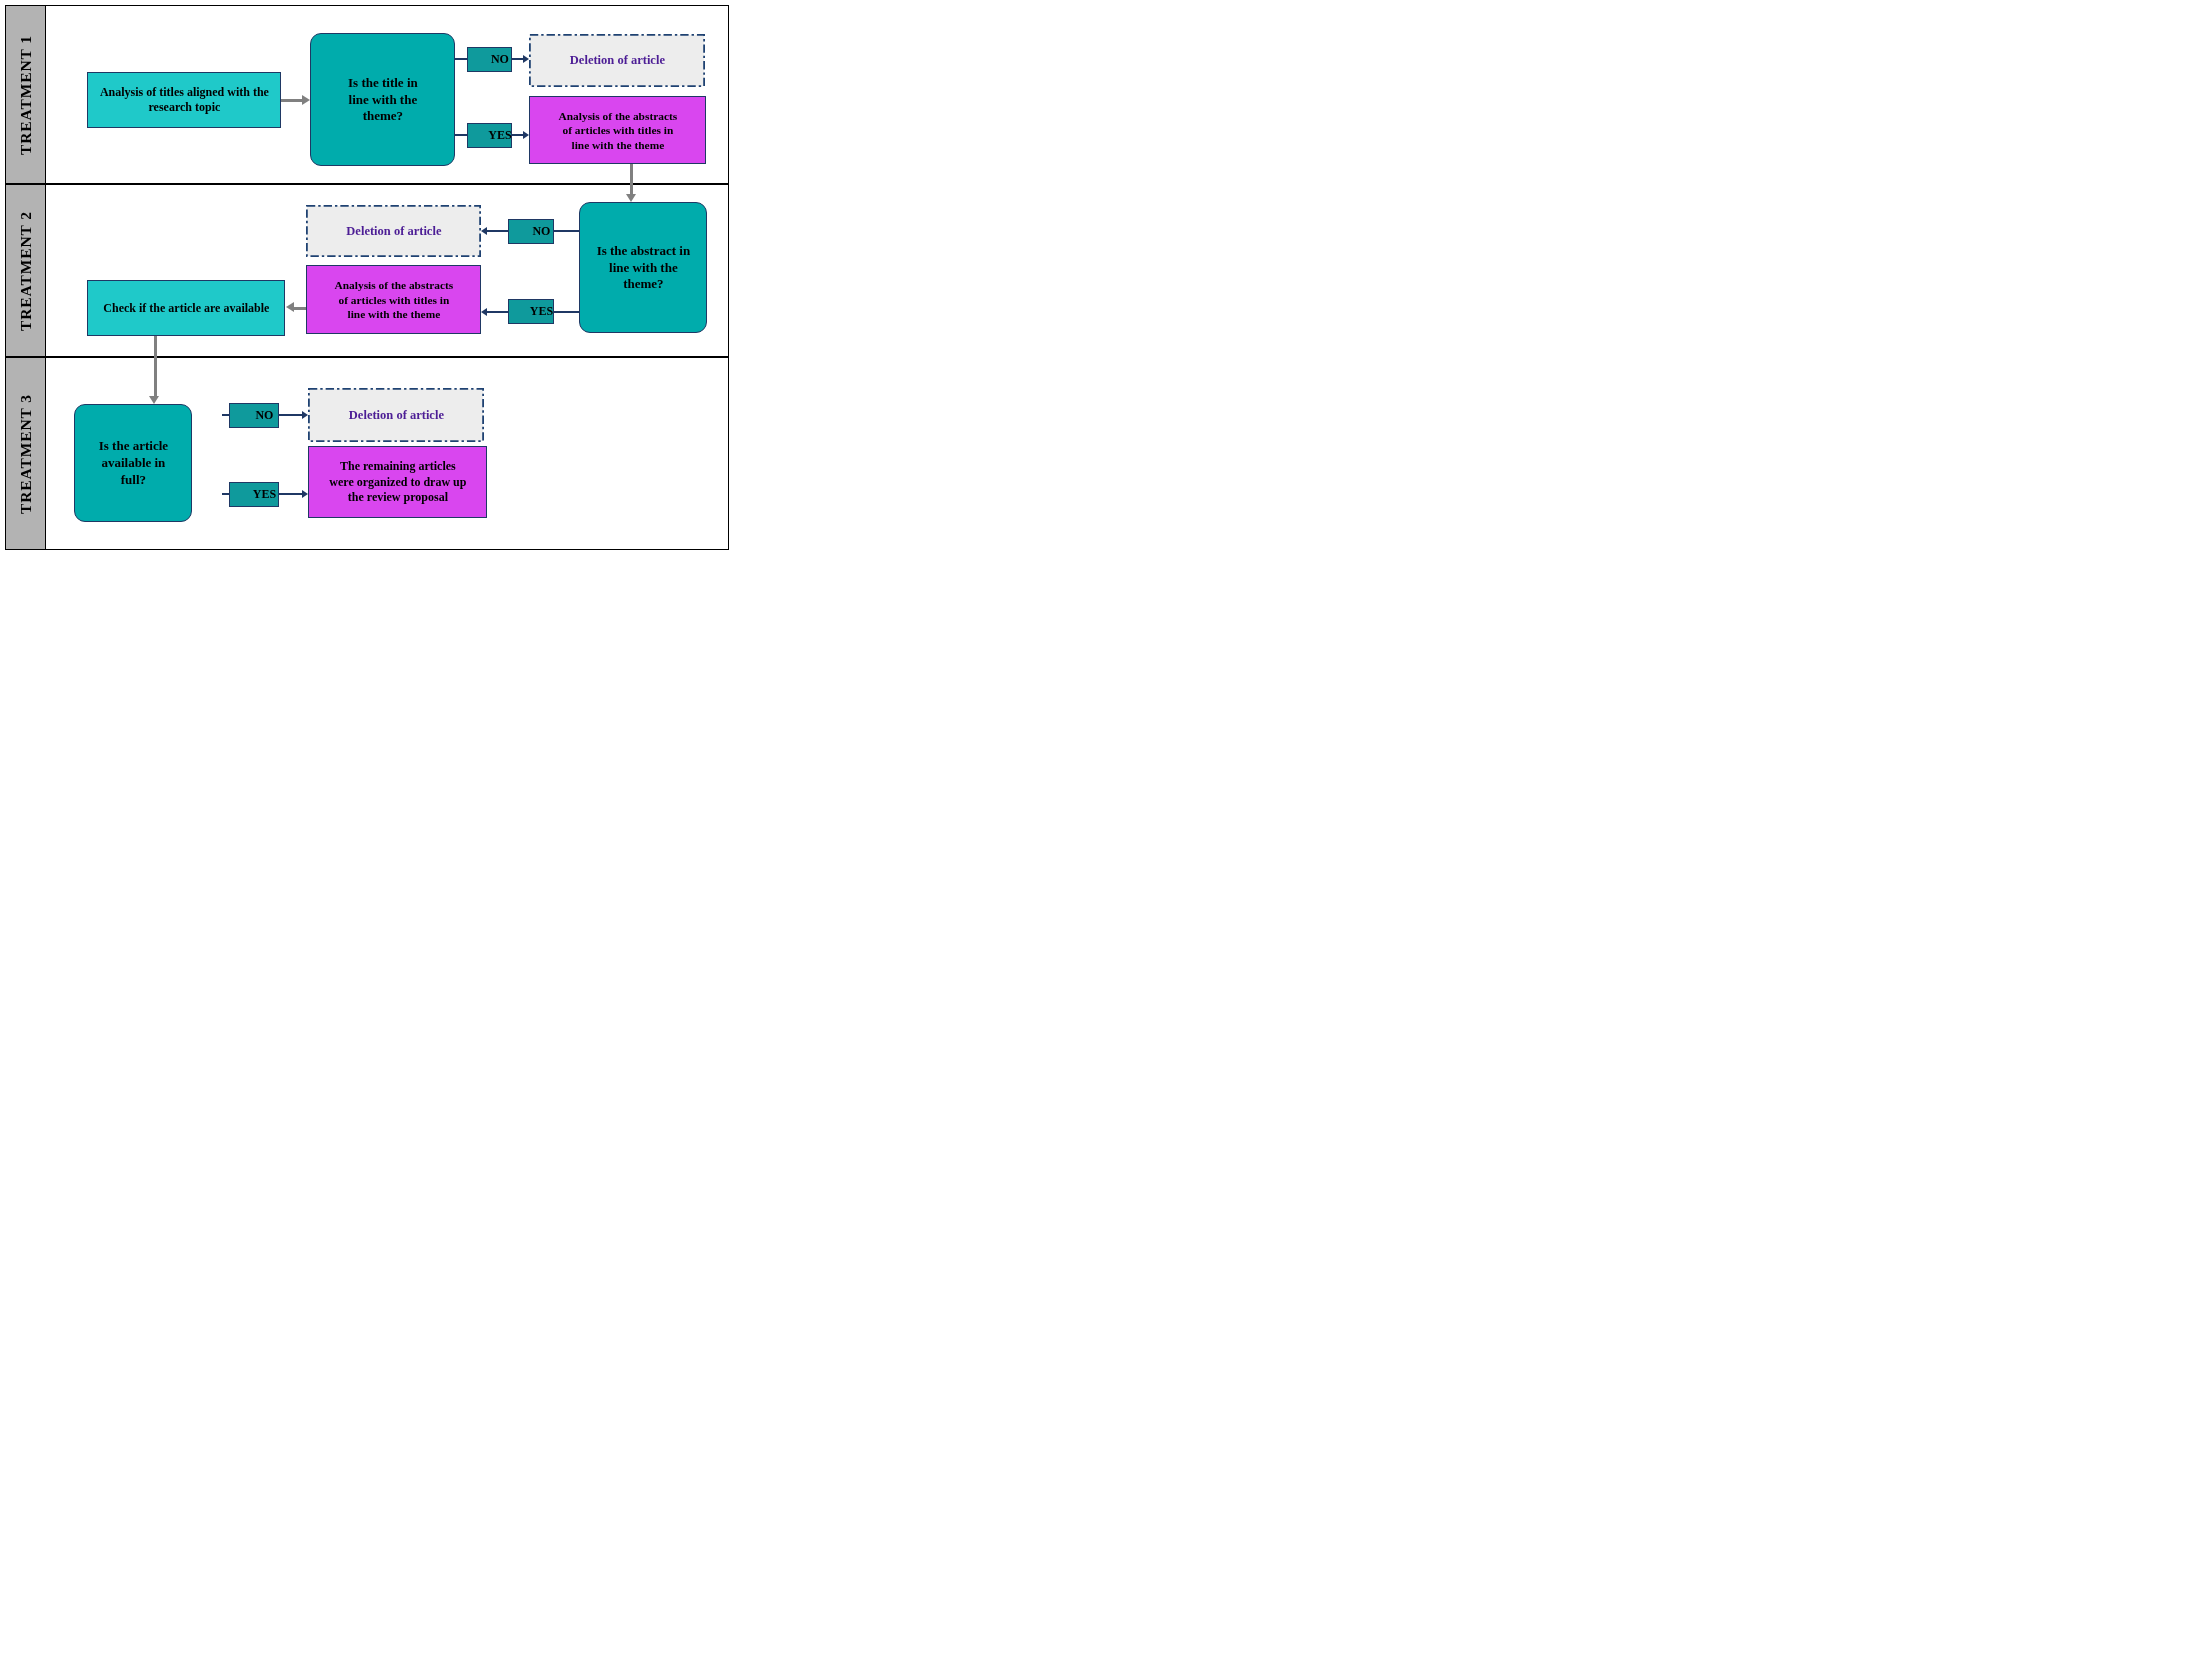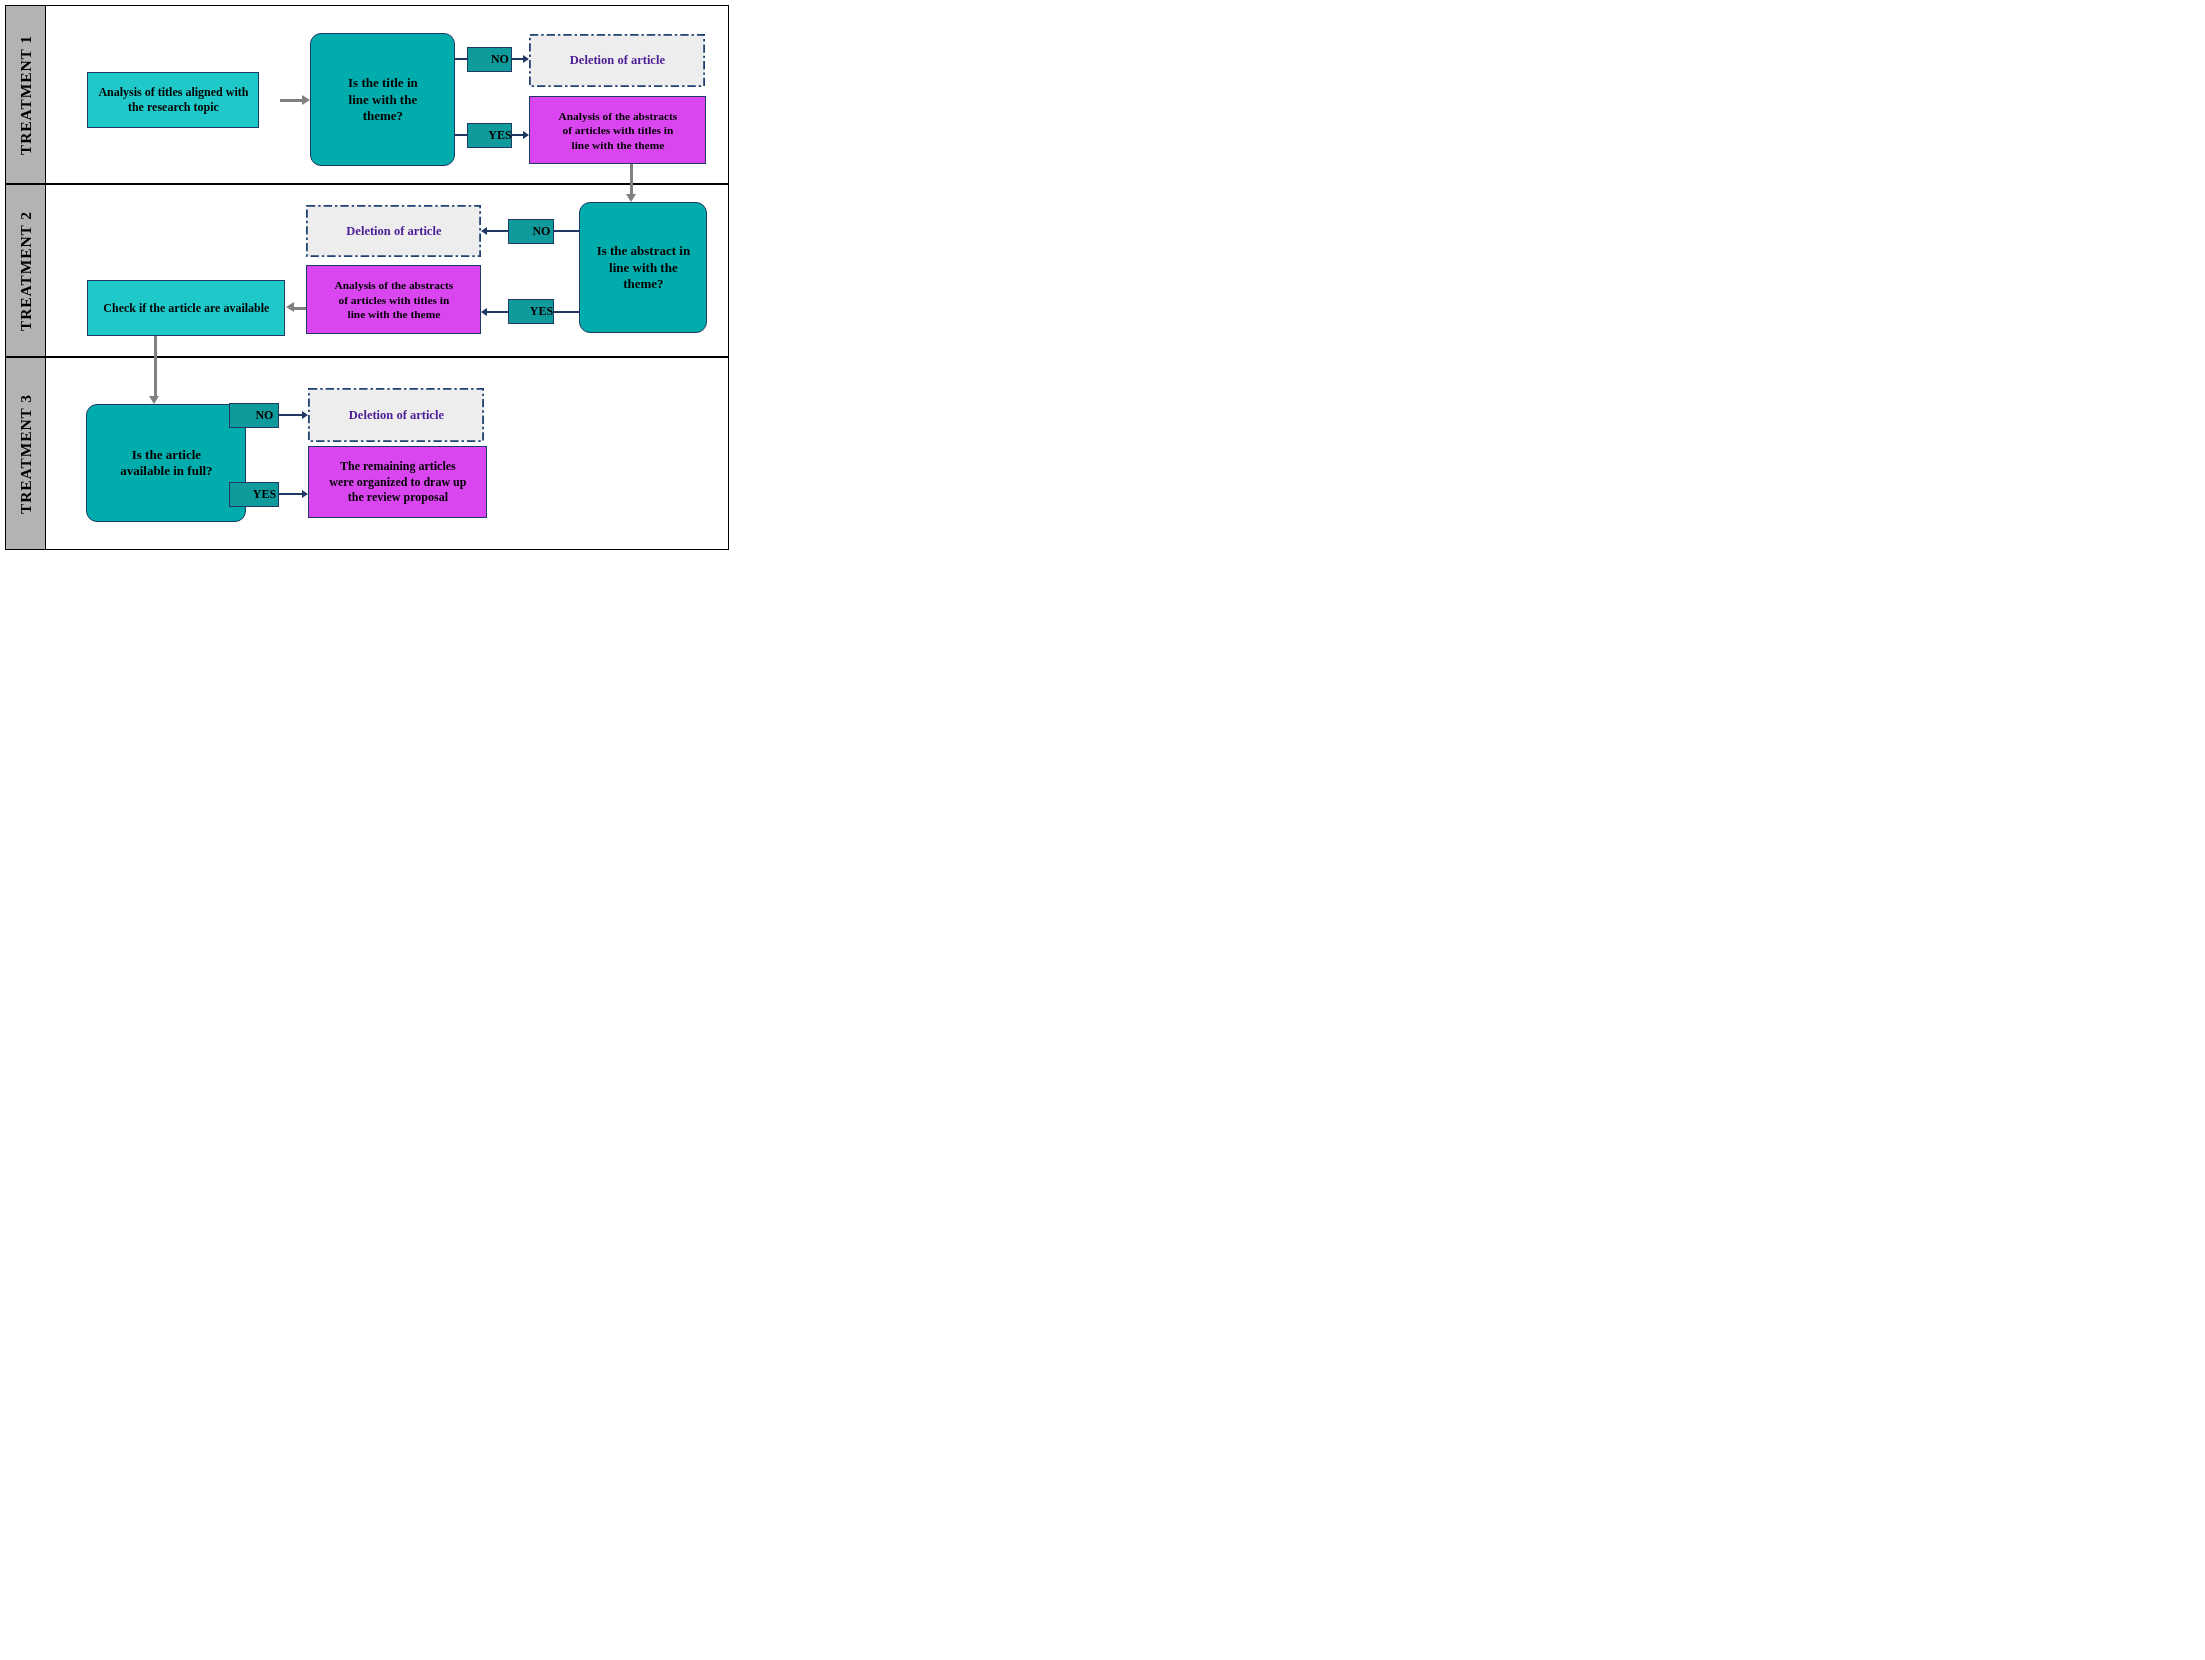--- a/index.html
+++ b/index.html
@@ -73,21 +73,21 @@
   <div class="head-r" style="left:517px;top:49px;"></div>
   <div class="navy-line" style="left:448px;top:128px;width:70px;"></div>
   <div class="head-r" style="left:517px;top:125px;"></div>
 
   <div class="gshaft-h" style="left:274px;top:93px;width:21.5px;"></div>
   <div class="ghead-r" style="left:296px;top:89px;"></div>
 
   <div class="gshaft-v" style="left:624px;top:158px;height:30px;"></div>
   <div class="ghead-d" style="left:620px;top:188px;"></div>
 
-  <div class="box cyan" style="left:81px;top:66px;width:172px;height:56px;padding:0 9.6px;justify-content:flex-end;">
+  <div class="box cyan" style="left:81px;top:66px;width:194px;height:56px;padding:0 9.6px;justify-content:flex-end;">
     <span>Analysis of titles aligned with the research topic</span>
   </div>
 
   <div class="box decision" style="left:304px;top:27px;width:145px;height:133px;padding:0 27.5px;">
     <span>Is the title in line with the theme?</span>
   </div>
 
   <div class="box badge" style="left:461px;top:41px;width:45px;height:24.5px;">
     <span>NO</span>
   </div>
@@ -141,21 +141,21 @@
 
   <div class="box cyan" style="left:81px;top:274px;width:198px;height:56px;padding:0 8.4px;">
     <span>Check if the article are available</span>
   </div>
 
   <div class="navy-line" style="left:216px;top:408px;width:81px;"></div>
   <div class="head-r" style="left:296px;top:405px;"></div>
   <div class="navy-line" style="left:216px;top:487px;width:81px;"></div>
   <div class="head-r" style="left:296px;top:484px;"></div>
 
-  <div class="box decision" style="left:80px;top:398px;width:160px;height:118px;padding:0 21.5px;">
+  <div class="box decision" style="left:68px;top:398px;width:118px;height:118px;padding:0 21.5px;">
     <span>Is the article available in full?</span>
   </div>
 
   <div class="box badge" style="left:223px;top:397px;width:50px;height:25px;">
     <span>NO</span>
   </div>
   <div class="box badge" style="left:223px;top:476px;width:50px;height:25px;">
     <span>YES</span>
   </div>
 

